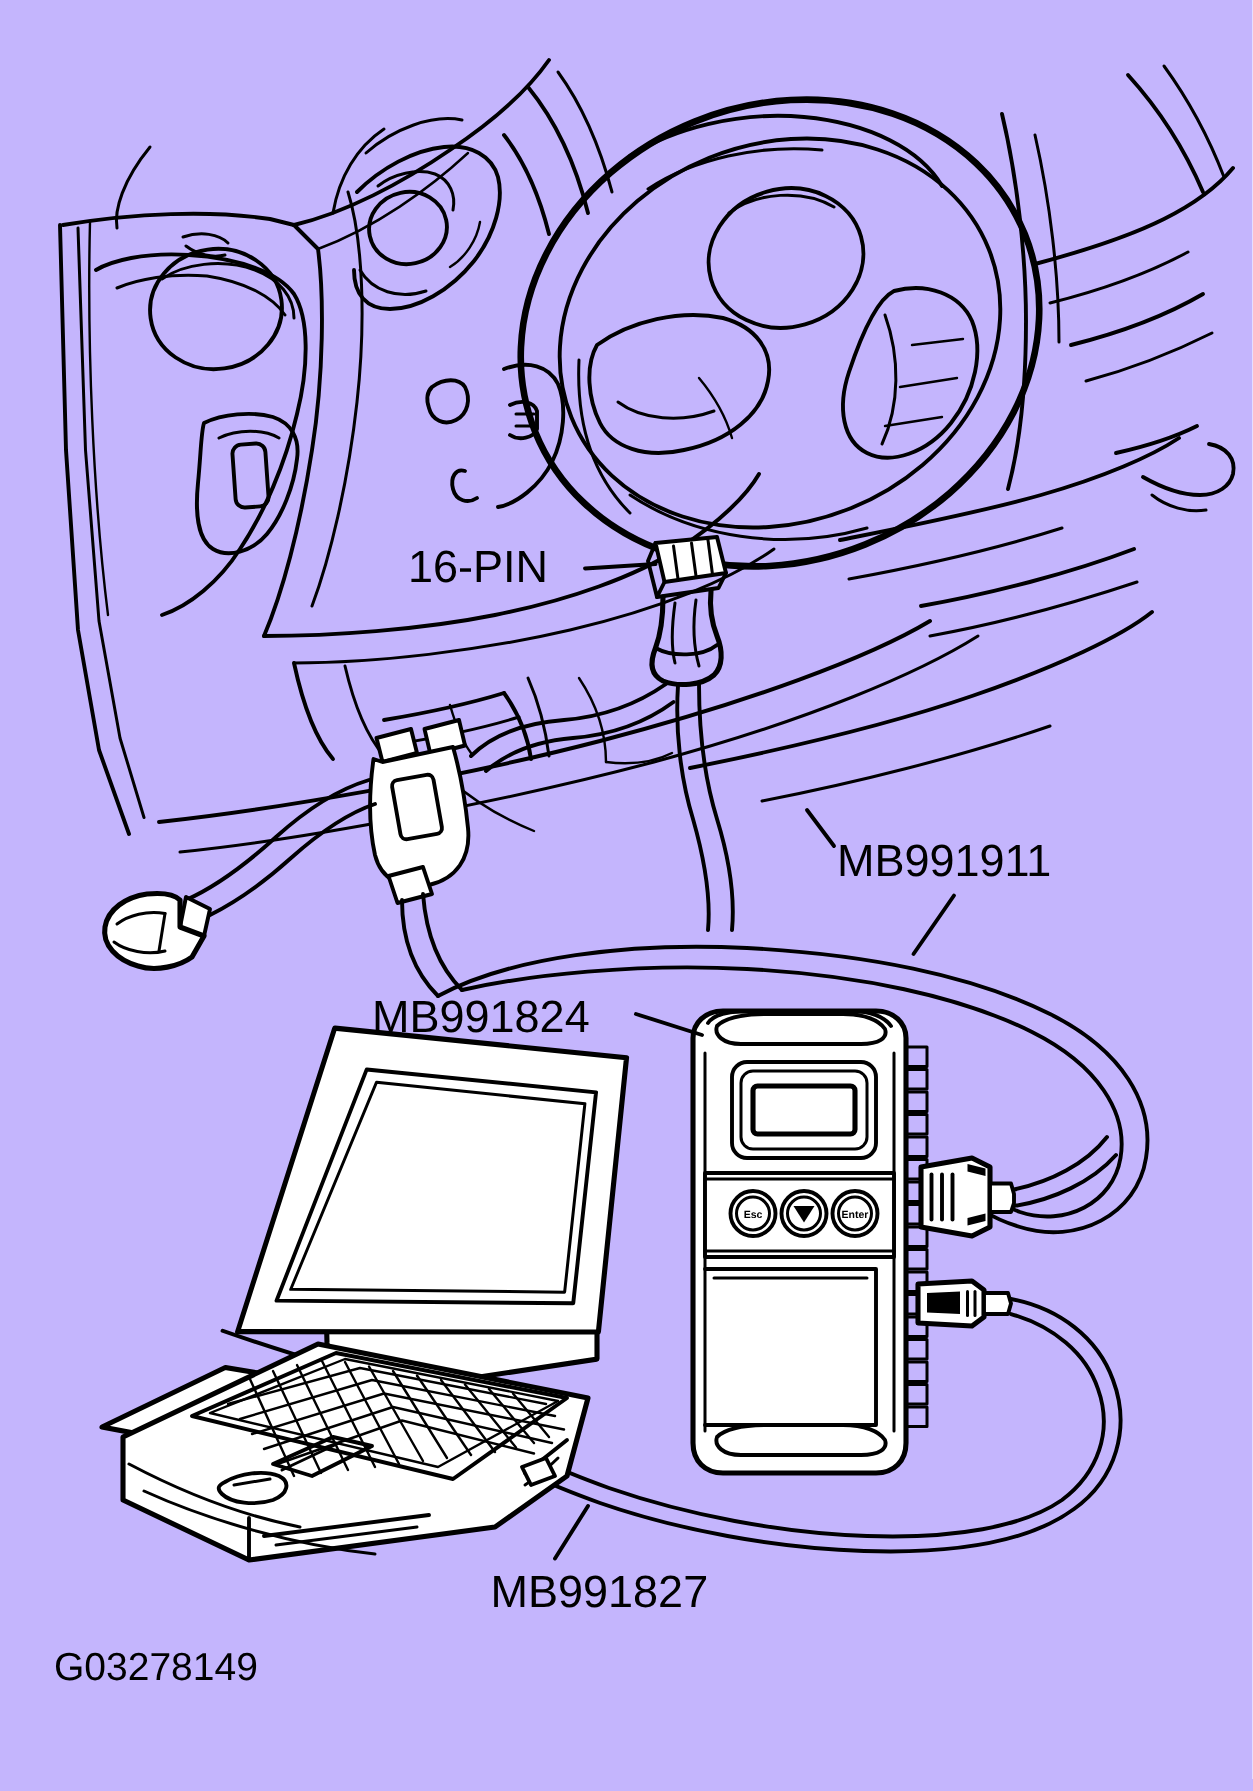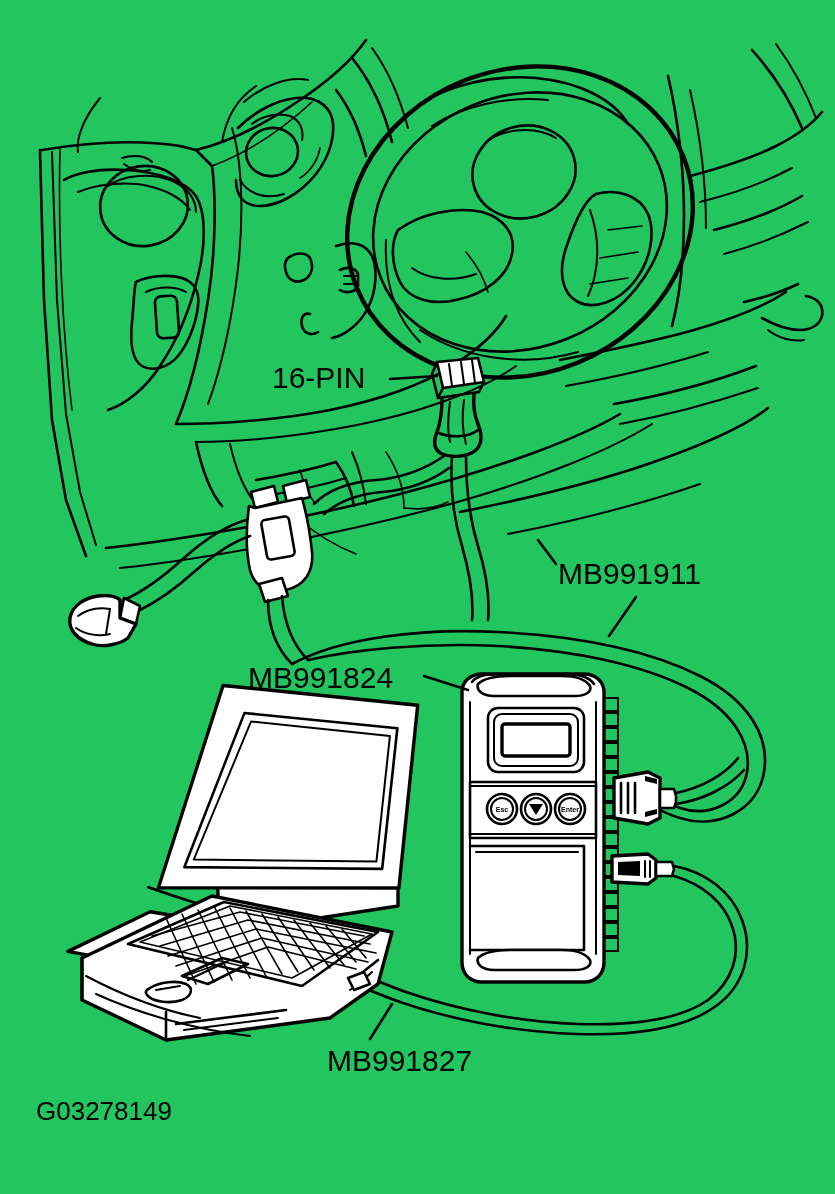--- a/index.html
+++ b/index.html
@@ -8,21 +8,21 @@
     padding: 0;
     background: #ffffff;
   }
   body {
     font-family: "Liberation Sans", sans-serif;
   }
   #figure-root {
     position: relative;
     width: 835px;
     height: 1194px;
-    background: #22c55e;
+    background: #c4b5fd;
     overflow: hidden;
   }
   #figure-svg {
     position: absolute;
     top: 0;
     left: 0;
     width: 835px;
     height: 1194px;
     display: block;
   }

